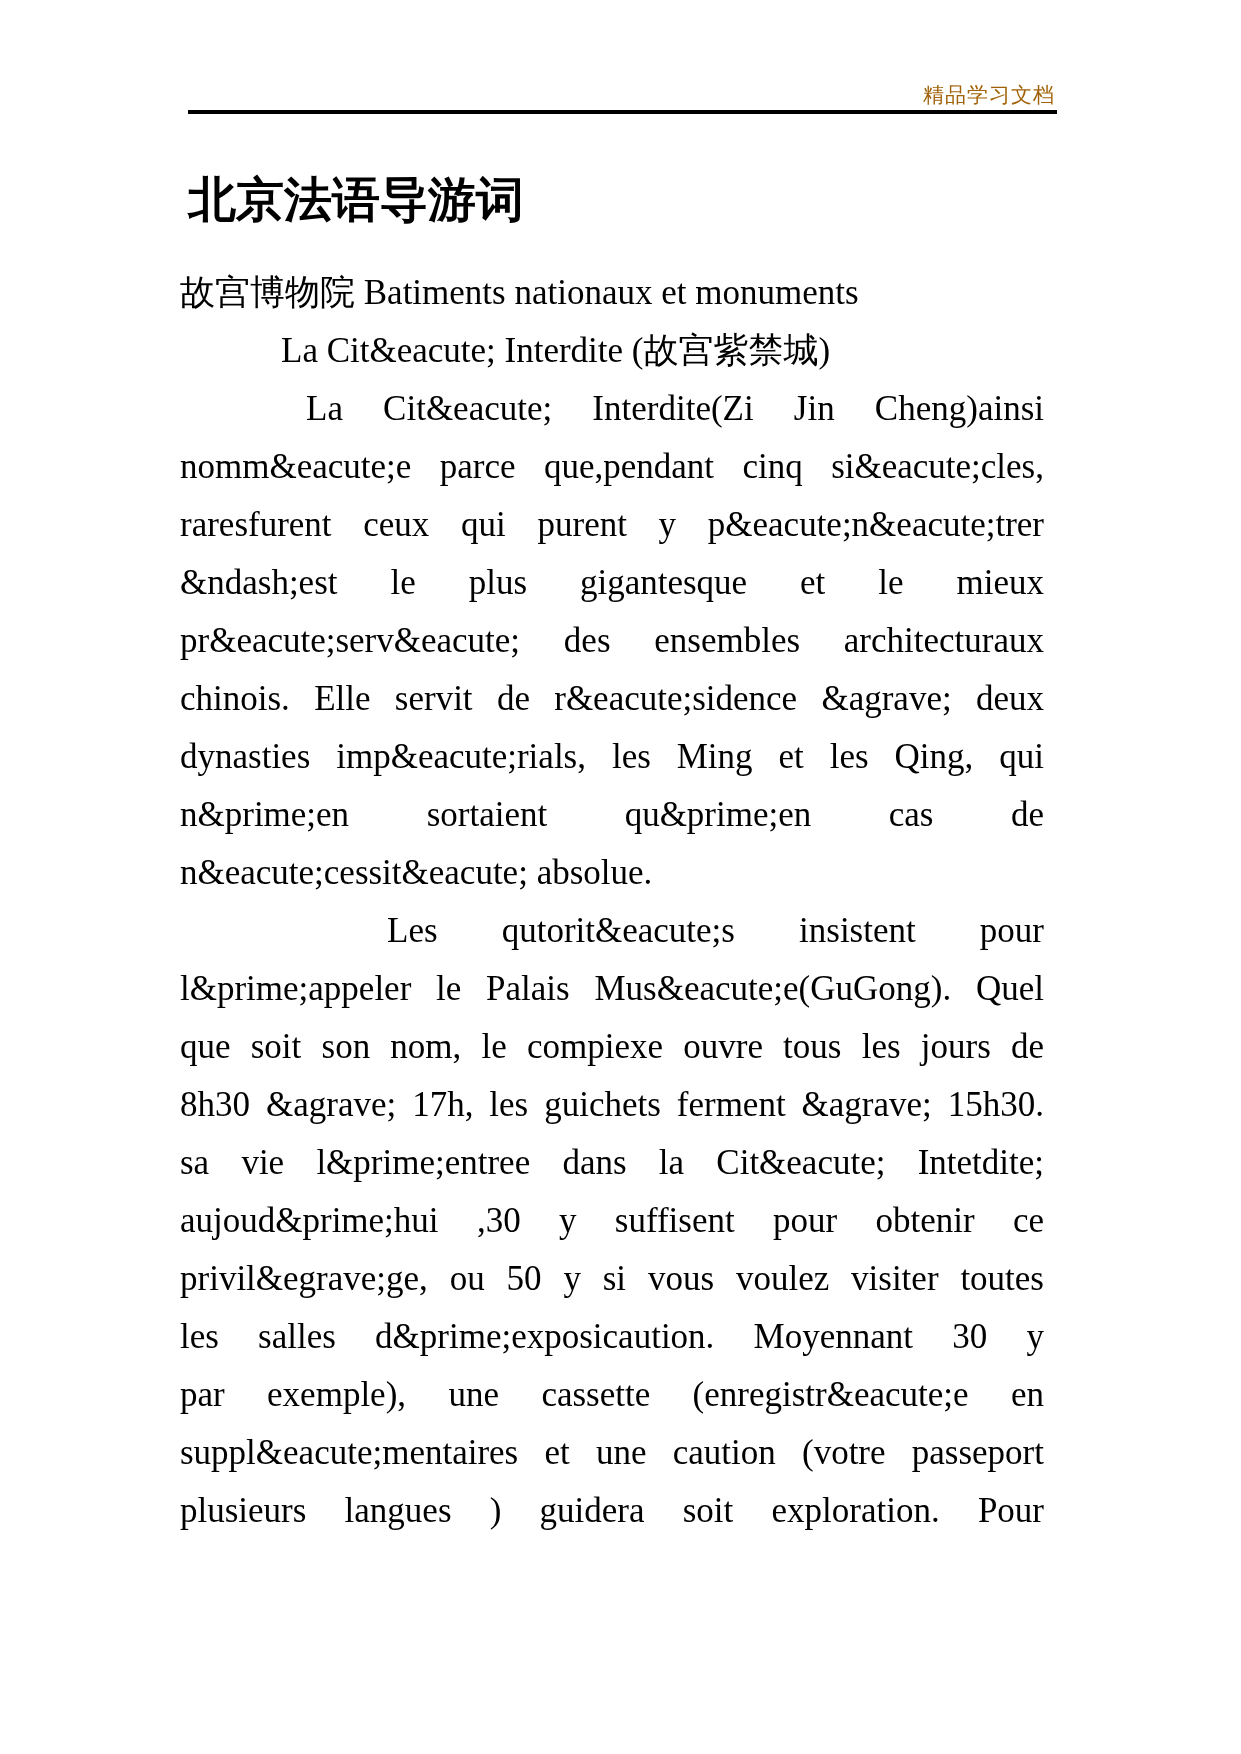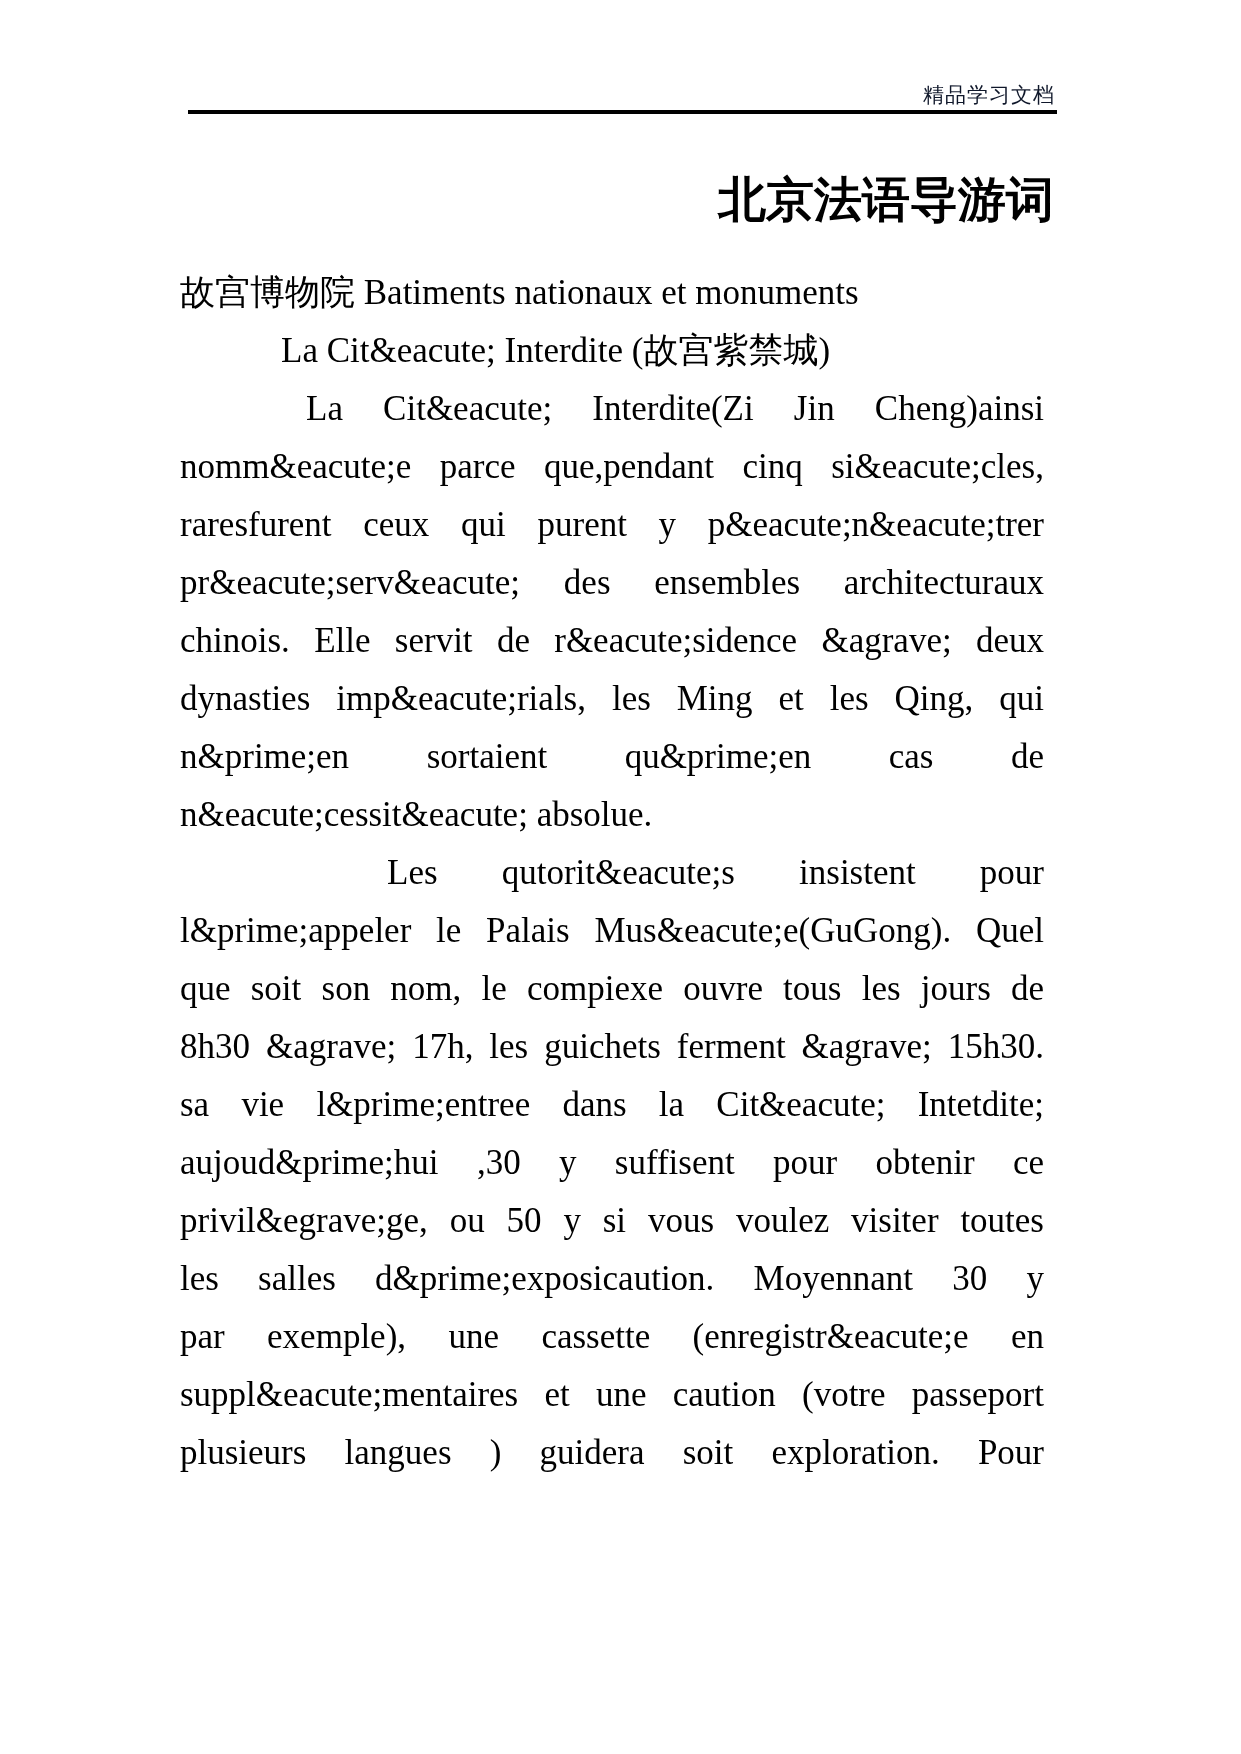--- a/index.html
+++ b/index.html
@@ -17,38 +17,38 @@
     font-family: "Liberation Serif", "DejaVu Serif", serif;
   }
   .header {
     position: absolute;
     left: 188px;
     top: 82px;
     width: 867px;
     text-align: right;
     font-size: 21px;
     line-height: 26px;
-    color: #0f172a;
+    color: #a16207;
     letter-spacing: 1px;
   }
   .header-rule {
     position: absolute;
     left: 188px;
     top: 110px;
     width: 869px;
     height: 4px;
     background: #000000;
   }
   .title {
     position: absolute;
     left: 188px;
     top: 170px;
     width: 866px;
     margin: 0;
-    text-align: right;
+    text-align: left;
     font-size: 48px;
     font-weight: bold;
     line-height: 60px;
     font-family: "Liberation Serif", "DejaVu Serif", serif;
   }
   .body-text {
     position: absolute;
     left: 180px;
     top: 264px;
     width: 864px;
@@ -80,20 +80,21 @@
 
   <h1 class="title">北京法语导游词</h1>
 
   <div class="body-text" id="body-lines">
 
   <div class="line">故宫博物院 Batiments nationaux et monuments</div>
       <div class="line" style="padding-left: 101px;">La Cit&amp;eacute; Interdite (故宫紫禁城)</div>
       <div class="line stretch" style="padding-left: 126px;">La Cit&amp;eacute; Interdite(Zi Jin Cheng)ainsi</div>
       <div class="line stretch">nomm&amp;eacute;e parce que,pendant cinq si&amp;eacute;cles,</div>
       <div class="line stretch">raresfurent ceux qui purent y p&amp;eacute;n&amp;eacute;trer</div>
+      <div class="line stretch">&amp;ndash;est le plus gigantesque et le mieux</div>
       <div class="line stretch">pr&amp;eacute;serv&amp;eacute; des ensembles architecturaux</div>
       <div class="line stretch">chinois. Elle servit de r&amp;eacute;sidence &amp;agrave; deux</div>
       <div class="line stretch">dynasties imp&amp;eacute;rials, les Ming et les Qing, qui</div>
       <div class="line stretch">n&amp;prime;en sortaient qu&amp;prime;en cas de</div>
       <div class="line">n&amp;eacute;cessit&amp;eacute; absolue.</div>
       <div class="line stretch" style="padding-left: 207px;">Les qutorit&amp;eacute;s insistent pour</div>
       <div class="line stretch">l&amp;prime;appeler le Palais Mus&amp;eacute;e(GuGong). Quel</div>
       <div class="line stretch">que soit son nom, le compiexe ouvre tous les jours de</div>
       <div class="line stretch">8h30 &amp;agrave; 17h, les guichets ferment &amp;agrave; 15h30.</div>
       <div class="line stretch">sa vie l&amp;prime;entree dans la Cit&amp;eacute; Intetdite;</div>

